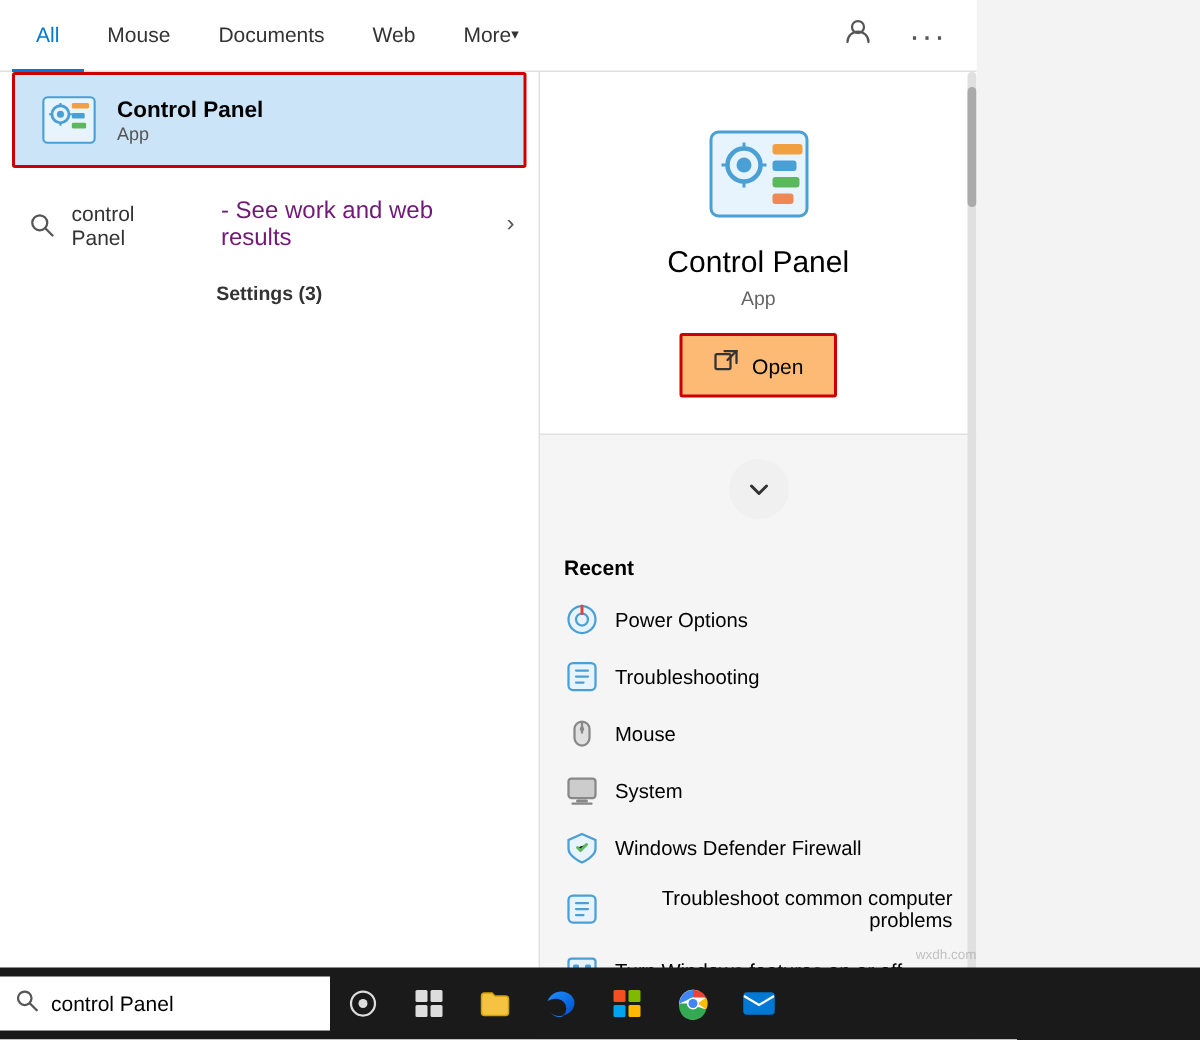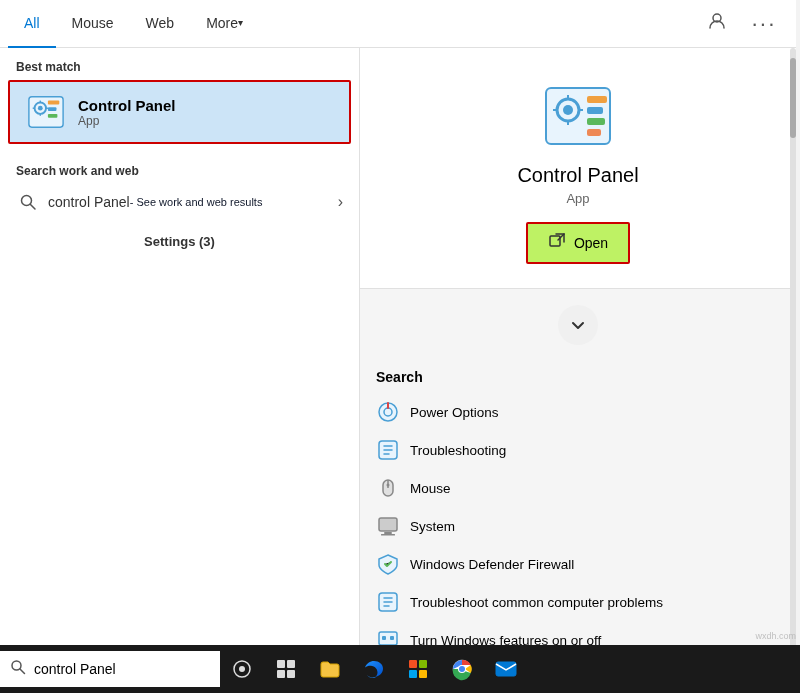--- a/index.html
+++ b/index.html
@@ -10,21 +10,21 @@
       font-family: 'Segoe UI', sans-serif;
       overflow: hidden;
       position: relative;
     }
 
     
     .search-window {
       position: absolute;
       top: 0;
       left: 0;
-      width: 796px;
+      width: 651px;
       height: 693px;
       background: #fff;
       display: flex;
       flex-direction: column;
     }
 
     
     .tab-bar {
       display: flex;
       align-items: center;
@@ -152,23 +152,23 @@
       align-items: center;
       justify-content: center;
       margin-right: 8px;
       color: #555;
       font-size: 16px;
     }
     .search-web-item .query-text {
       font-weight: 400;
     }
     .search-web-item .see-results {
-      color: #0f172a;
-      font-size: 11px;
-      margin-left: 0;
+      color: #701a75;
+      font-size: 16px;
+      margin-left: 19px;
     }
     .search-web-item .arrow-right {
       margin-left: auto;
       color: #555;
       font-size: 16px;
     }
 
     
     .settings-section {
       padding: 8px 16px;
@@ -217,21 +217,21 @@
       margin-bottom: 16px;
     }
 
     
     .open-btn {
       display: flex;
       align-items: center;
       gap: 8px;
       padding: 8px 20px;
       border: 2px solid #cc0000;
-      background: #bef264;
+      background: #fdba74;
       cursor: pointer;
       font-size: 14px;
       color: #000;
       border-radius: 2px;
       margin-bottom: 8px;
     }
     .open-btn-icon {
       font-size: 16px;
     }
 
@@ -349,20 +349,23 @@
 <body>
 
 <div class="search-window">
 
   <div class="tab-bar">
     <div class="tab-item active">
       <span>All</span>
     </div>
     <div class="tab-item">
       <span>Mouse</span>
+    </div>
+    <div class="tab-item">
+      <span>Documents</span>
     </div>
     <div class="tab-item">
       <span>Web</span>
     </div>
     <div class="tab-item tab-more">
       <span>More</span>
       <span class="chevron">▾</span>
     </div>
     <div class="tab-spacer"></div>
     <div class="tab-icons">
@@ -373,21 +376,20 @@
         </svg>
       </div>
       <div class="tab-icon-btn" style="font-size:22px; color:#555; letter-spacing:1px;">···</div>
     </div>
   </div>
 
   <div class="content-area">
 
     <div class="left-panel">
 
-      <div class="section-label">Best match</div>
 
       <div class="best-match-item">
         <div class="best-match-icon">
 
           <svg class="cp-icon" viewBox="0 0 40 40" xmlns="http://www.w3.org/2000/svg">
             <rect x="2" y="4" width="36" height="32" rx="3" fill="#e8f4fd" stroke="#4a9fd5" stroke-width="1.5"></rect>
             <circle cx="14" cy="16" r="6" fill="none" stroke="#4a9fd5" stroke-width="2"></circle>
             <line x1="14" y1="10" x2="14" y2="8" stroke="#4a9fd5" stroke-width="1.5"></line>
             <line x1="14" y1="24" x2="14" y2="22" stroke="#4a9fd5" stroke-width="1.5"></line>
             <line x1="8" y1="16" x2="6" y2="16" stroke="#4a9fd5" stroke-width="1.5"></line>
@@ -398,21 +400,20 @@
             <rect x="22" y="22" width="10" height="4" rx="1" fill="#5cb85c"></rect>
           </svg>
         </div>
         <div class="best-match-text">
           <div class="name">Control Panel</div>
           <div class="type">App</div>
         </div>
       </div>
 
       <div class="search-web-section">
-        <div class="section-label" style="padding:8px 0 4px 0;">Search work and web</div>
         <div class="search-web-item">
           <div class="search-icon-wrap">
             <svg width="18" height="18" viewBox="0 0 18 18" fill="none">
               <circle cx="7.5" cy="7.5" r="5" stroke="#555" stroke-width="1.5"></circle>
               <line x1="11.5" y1="11.5" x2="16" y2="16" stroke="#555" stroke-width="1.5" stroke-linecap="round"></line>
             </svg>
           </div>
           <span class="query-text">control Panel</span>
           <span class="see-results">- See work and web results</span>
           <span class="arrow-right">›</span>
@@ -463,21 +464,21 @@
 
         <div style="display:flex; justify-content:center; padding:8px; background:#f5f5f5;">
           <button class="expand-btn">
             <svg width="20" height="20" viewBox="0 0 20 20" fill="none">
               <path d="M5 8l5 5 5-5" stroke="#333" stroke-width="2" stroke-linecap="round" stroke-linejoin="round"></path>
             </svg>
           </button>
         </div>
 
         <div class="recent-section">
-          <div class="recent-label">Search</div>
+          <div class="recent-label">Recent</div>
 
           <div class="recent-item">
             <div class="recent-item-icon">
               <svg width="22" height="22" viewBox="0 0 22 22">
                 <circle cx="11" cy="11" r="9" fill="#e8f4fd" stroke="#4a9fd5" stroke-width="1.5"></circle>
                 <circle cx="11" cy="11" r="4" fill="none" stroke="#4a9fd5" stroke-width="1.5"></circle>
                 <line x1="11" y1="2" x2="11" y2="7" stroke="#d44" stroke-width="2" stroke-linecap="round"></line>
               </svg>
             </div>
             <span class="recent-item-text">Power Options</span>

